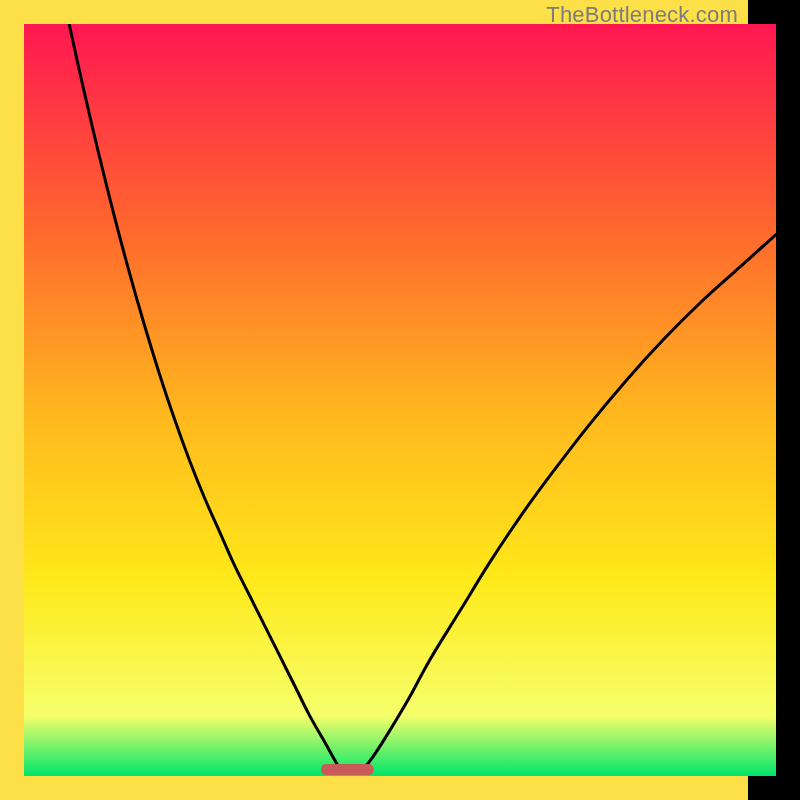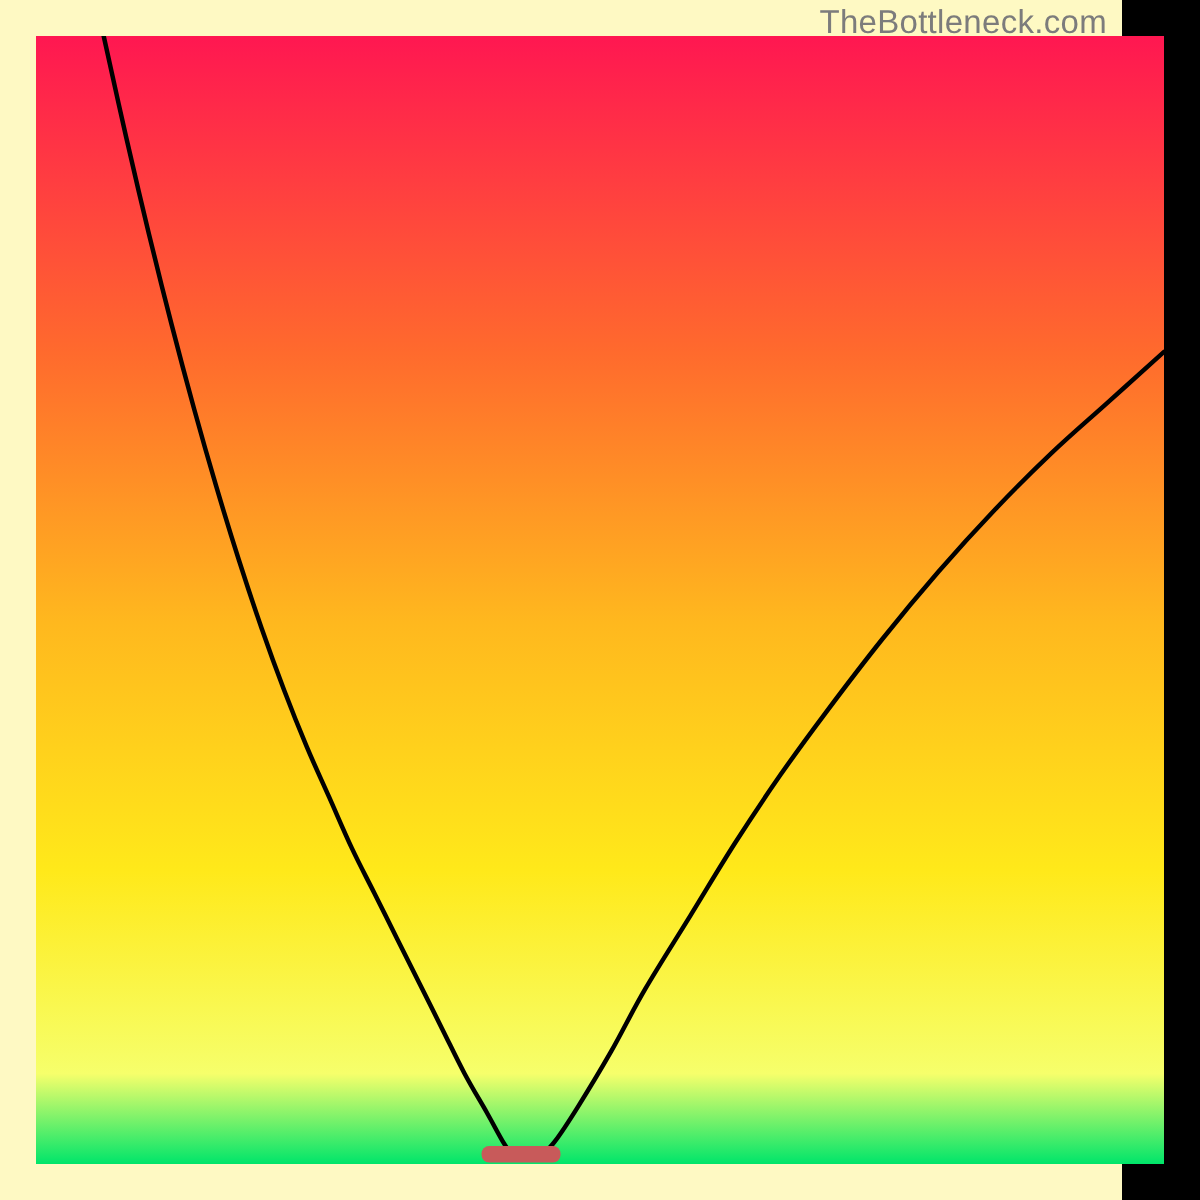--- a/index.html
+++ b/index.html
@@ -8,21 +8,21 @@
     width: 800px;
     height: 800px;
     background: #000;
     overflow: hidden;
     font-family: Arial, Helvetica, sans-serif;
   }
   .stage {
     position: relative;
     width: 748px;
     height: 800px;
-    background: #fef9c3;
+    background: #fde047;
   }
   .plot-wrap {
     position: absolute;
     left: 24px;
     top: 24px;
     width: 752px;
     height: 752px;
   }
   svg.plot {
     display: block;

